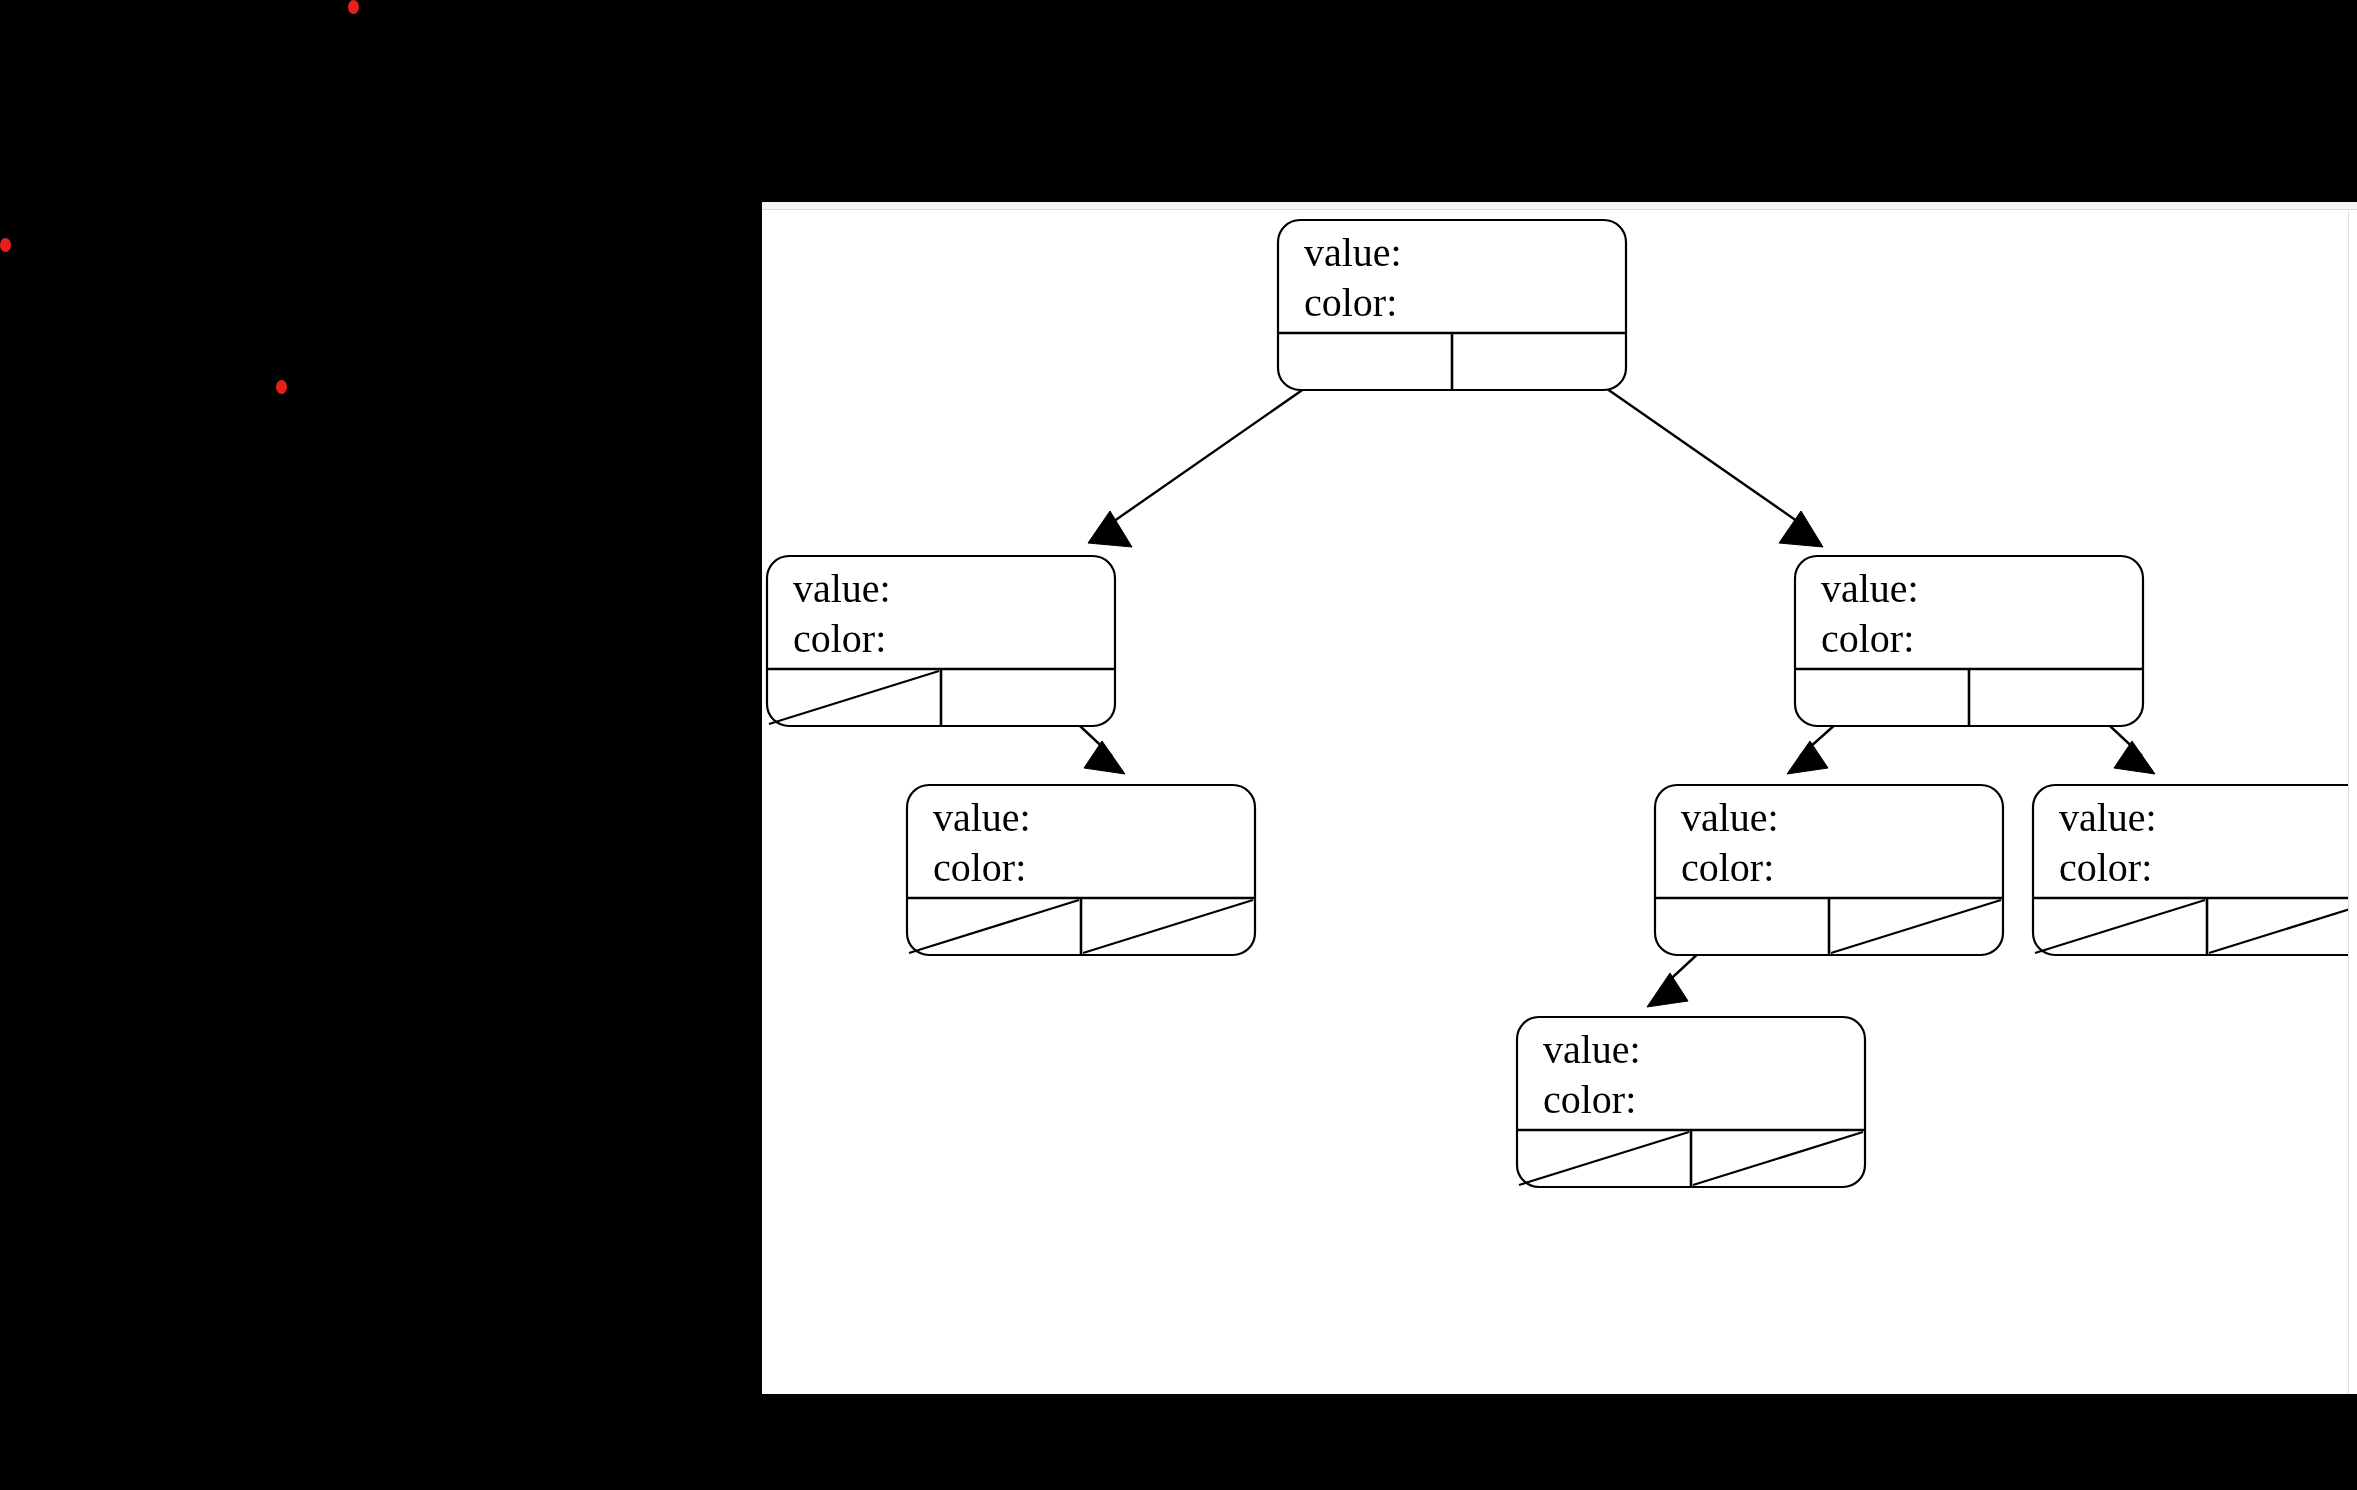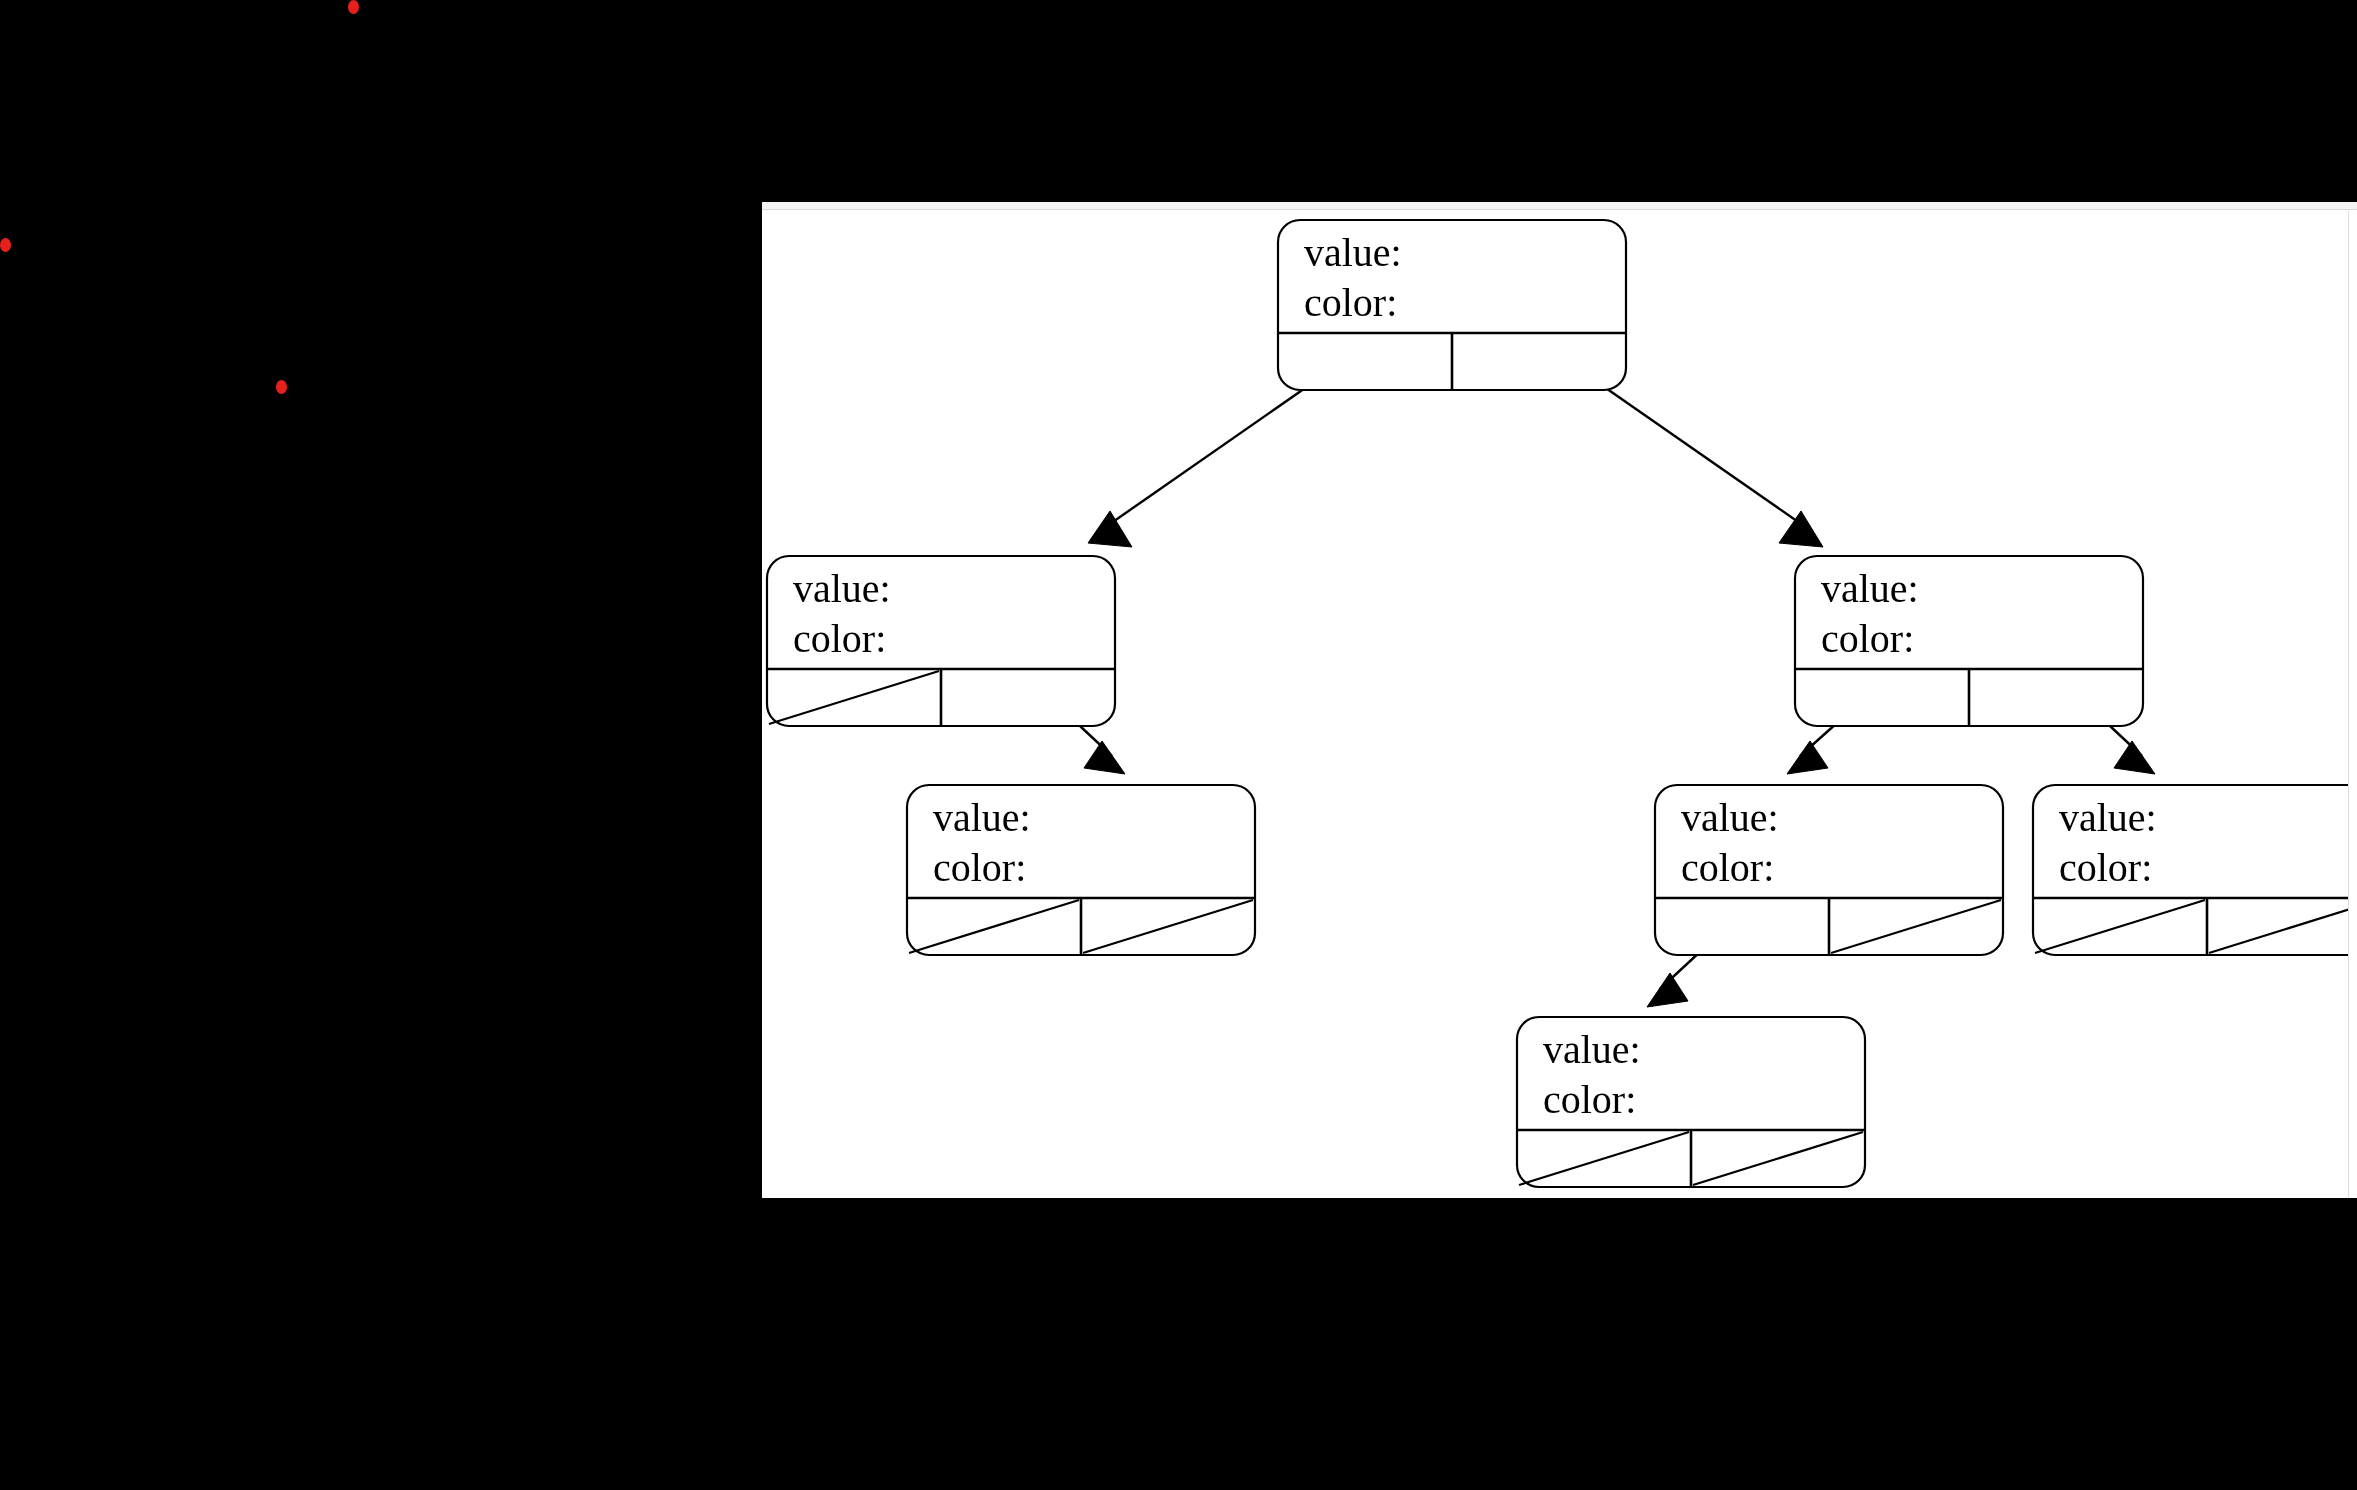--- a/index.html
+++ b/index.html
@@ -32,21 +32,21 @@
     border-radius: 50%;
     background: #e8201c;
   }
 
   
   #graph-window {
     position: absolute;
     left: 762px;
     top: 202px;
     width: 1595px;
-    height: 996px;
+    height: 1192px;
     background: #ffffff;
     box-sizing: border-box;
     overflow: hidden;
   }
   #graph-window-header {
     position: absolute;
     left: 0; top: 0;
     width: 100%;
     height: 8px;
     background: #f4f4f4;

